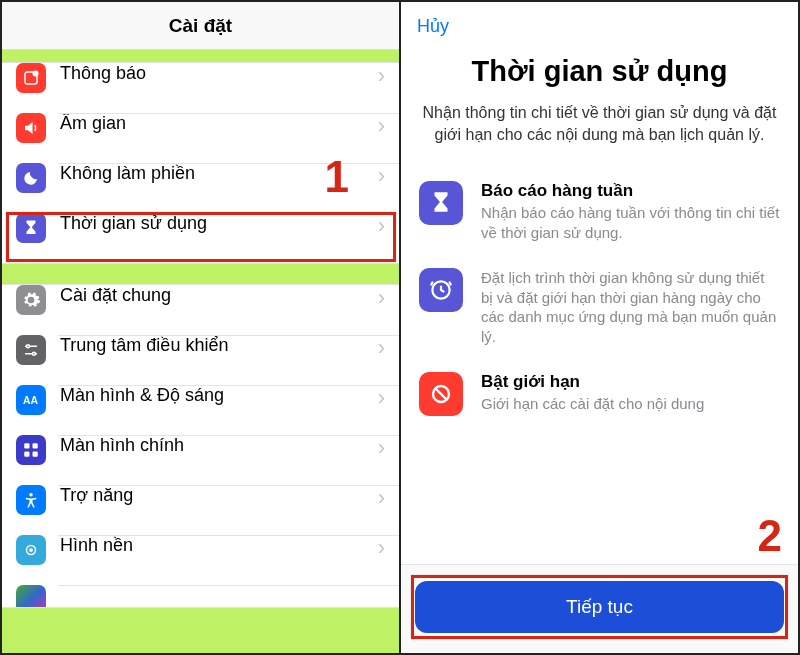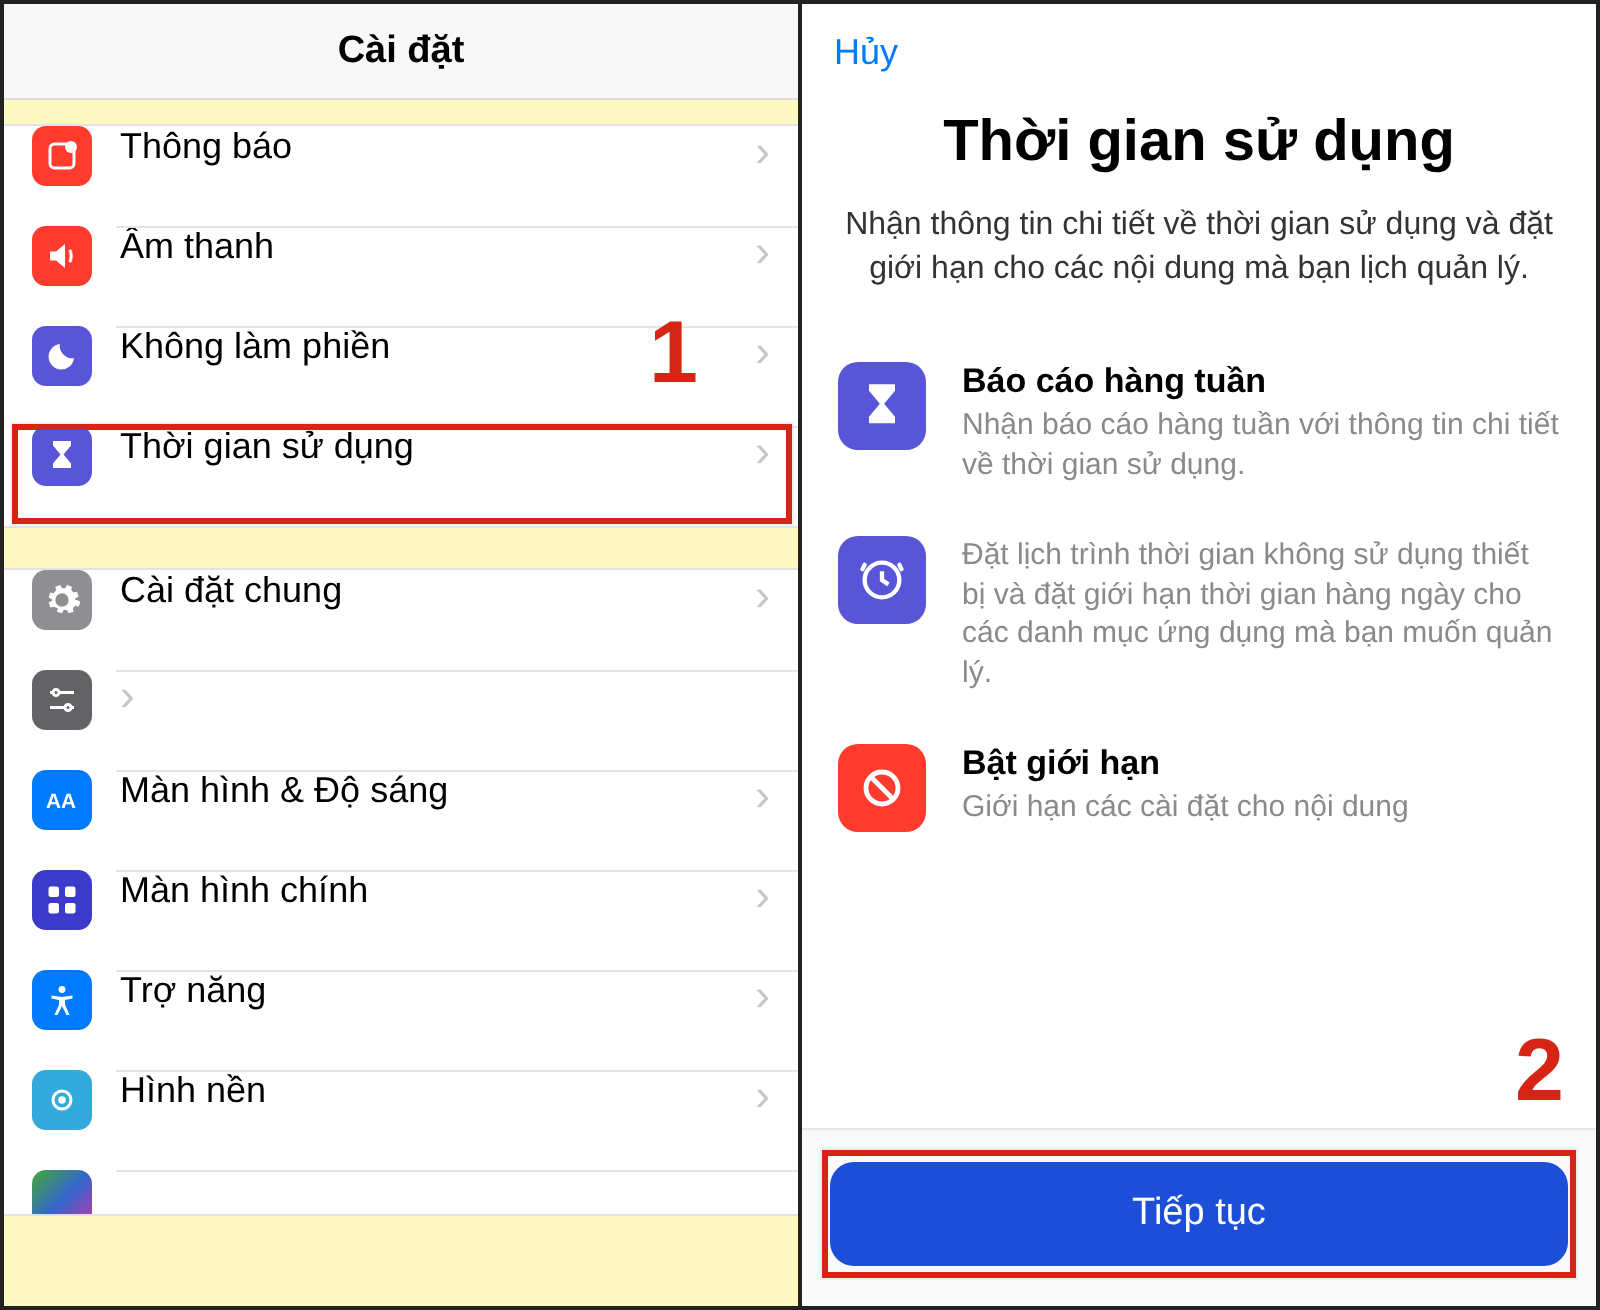--- a/index.html
+++ b/index.html
@@ -14,21 +14,21 @@
   .container {
     display: flex;
     width: 800px;
     height: 655px;
     border: 2px solid #222;
   }
   .pane {
     flex: 1;
     position: relative;
     overflow: hidden;
-    background: #fef9c3;
+    background: #bef264;
   }
   .pane.right {
     background: #fff;
     border-left: 2px solid #222;
   }
   
   .left-header {
     height: 48px;
     background: #f8f8f8;
     display: flex;
@@ -210,21 +210,21 @@
         <span class="label">Thông báo</span>
         <span class="chev">›</span>
       </div>
       <div class="row">
         <div class="icon-box ic-red">
           <svg width="18" height="18" viewBox="0 0 24 24" fill="#fff">
               <path d="M4 9v6h4l6 5V4L8 9H4z"></path>
               <path d="M17 8c1.5 1.5 1.5 6.5 0 8" stroke="#fff" stroke-width="2" fill="none"></path>
             </svg>
         </div>
-        <span class="label">Âm thanh</span>
+        <span class="label">Âm gian</span>
         <span class="chev">›</span>
       </div>
       <div class="row">
         <div class="icon-box ic-purple">
           <svg width="18" height="18" viewBox="0 0 24 24" fill="#fff">
               <path d="M20 13.5A8.5 8.5 0 0 1 10.5 4 8.5 8.5 0 1 0 20 13.5z"></path>
             </svg>
         </div>
         <span class="label">Không làm phiền</span>
         <span class="chev">›</span>
@@ -254,20 +254,21 @@
         <div class="icon-box ic-dgrey">
           <svg width="18" height="18" viewBox="0 0 24 24" fill="none" stroke="#fff" stroke-width="2">
               <circle cx="8" cy="7" r="2"></circle>
               <line x1="4" y1="7" x2="6" y2="7"></line>
               <line x1="10" y1="7" x2="20" y2="7"></line>
               <circle cx="16" cy="17" r="2"></circle>
               <line x1="4" y1="17" x2="14" y2="17"></line>
               <line x1="18" y1="17" x2="20" y2="17"></line>
             </svg>
         </div>
+        <span class="label">Trung tâm điều khiển</span>
         <span class="chev">›</span>
       </div>
       <div class="row">
         <div class="icon-box ic-blue">
           <svg width="20" height="16" viewBox="0 0 24 20" fill="#fff">
               <text x="2" y="15" font-size="13" font-weight="700" fill="#fff">AA</text>
             </svg>
         </div>
         <span class="label">Màn hình &amp; Độ sáng</span>
         <span class="chev">›</span>

